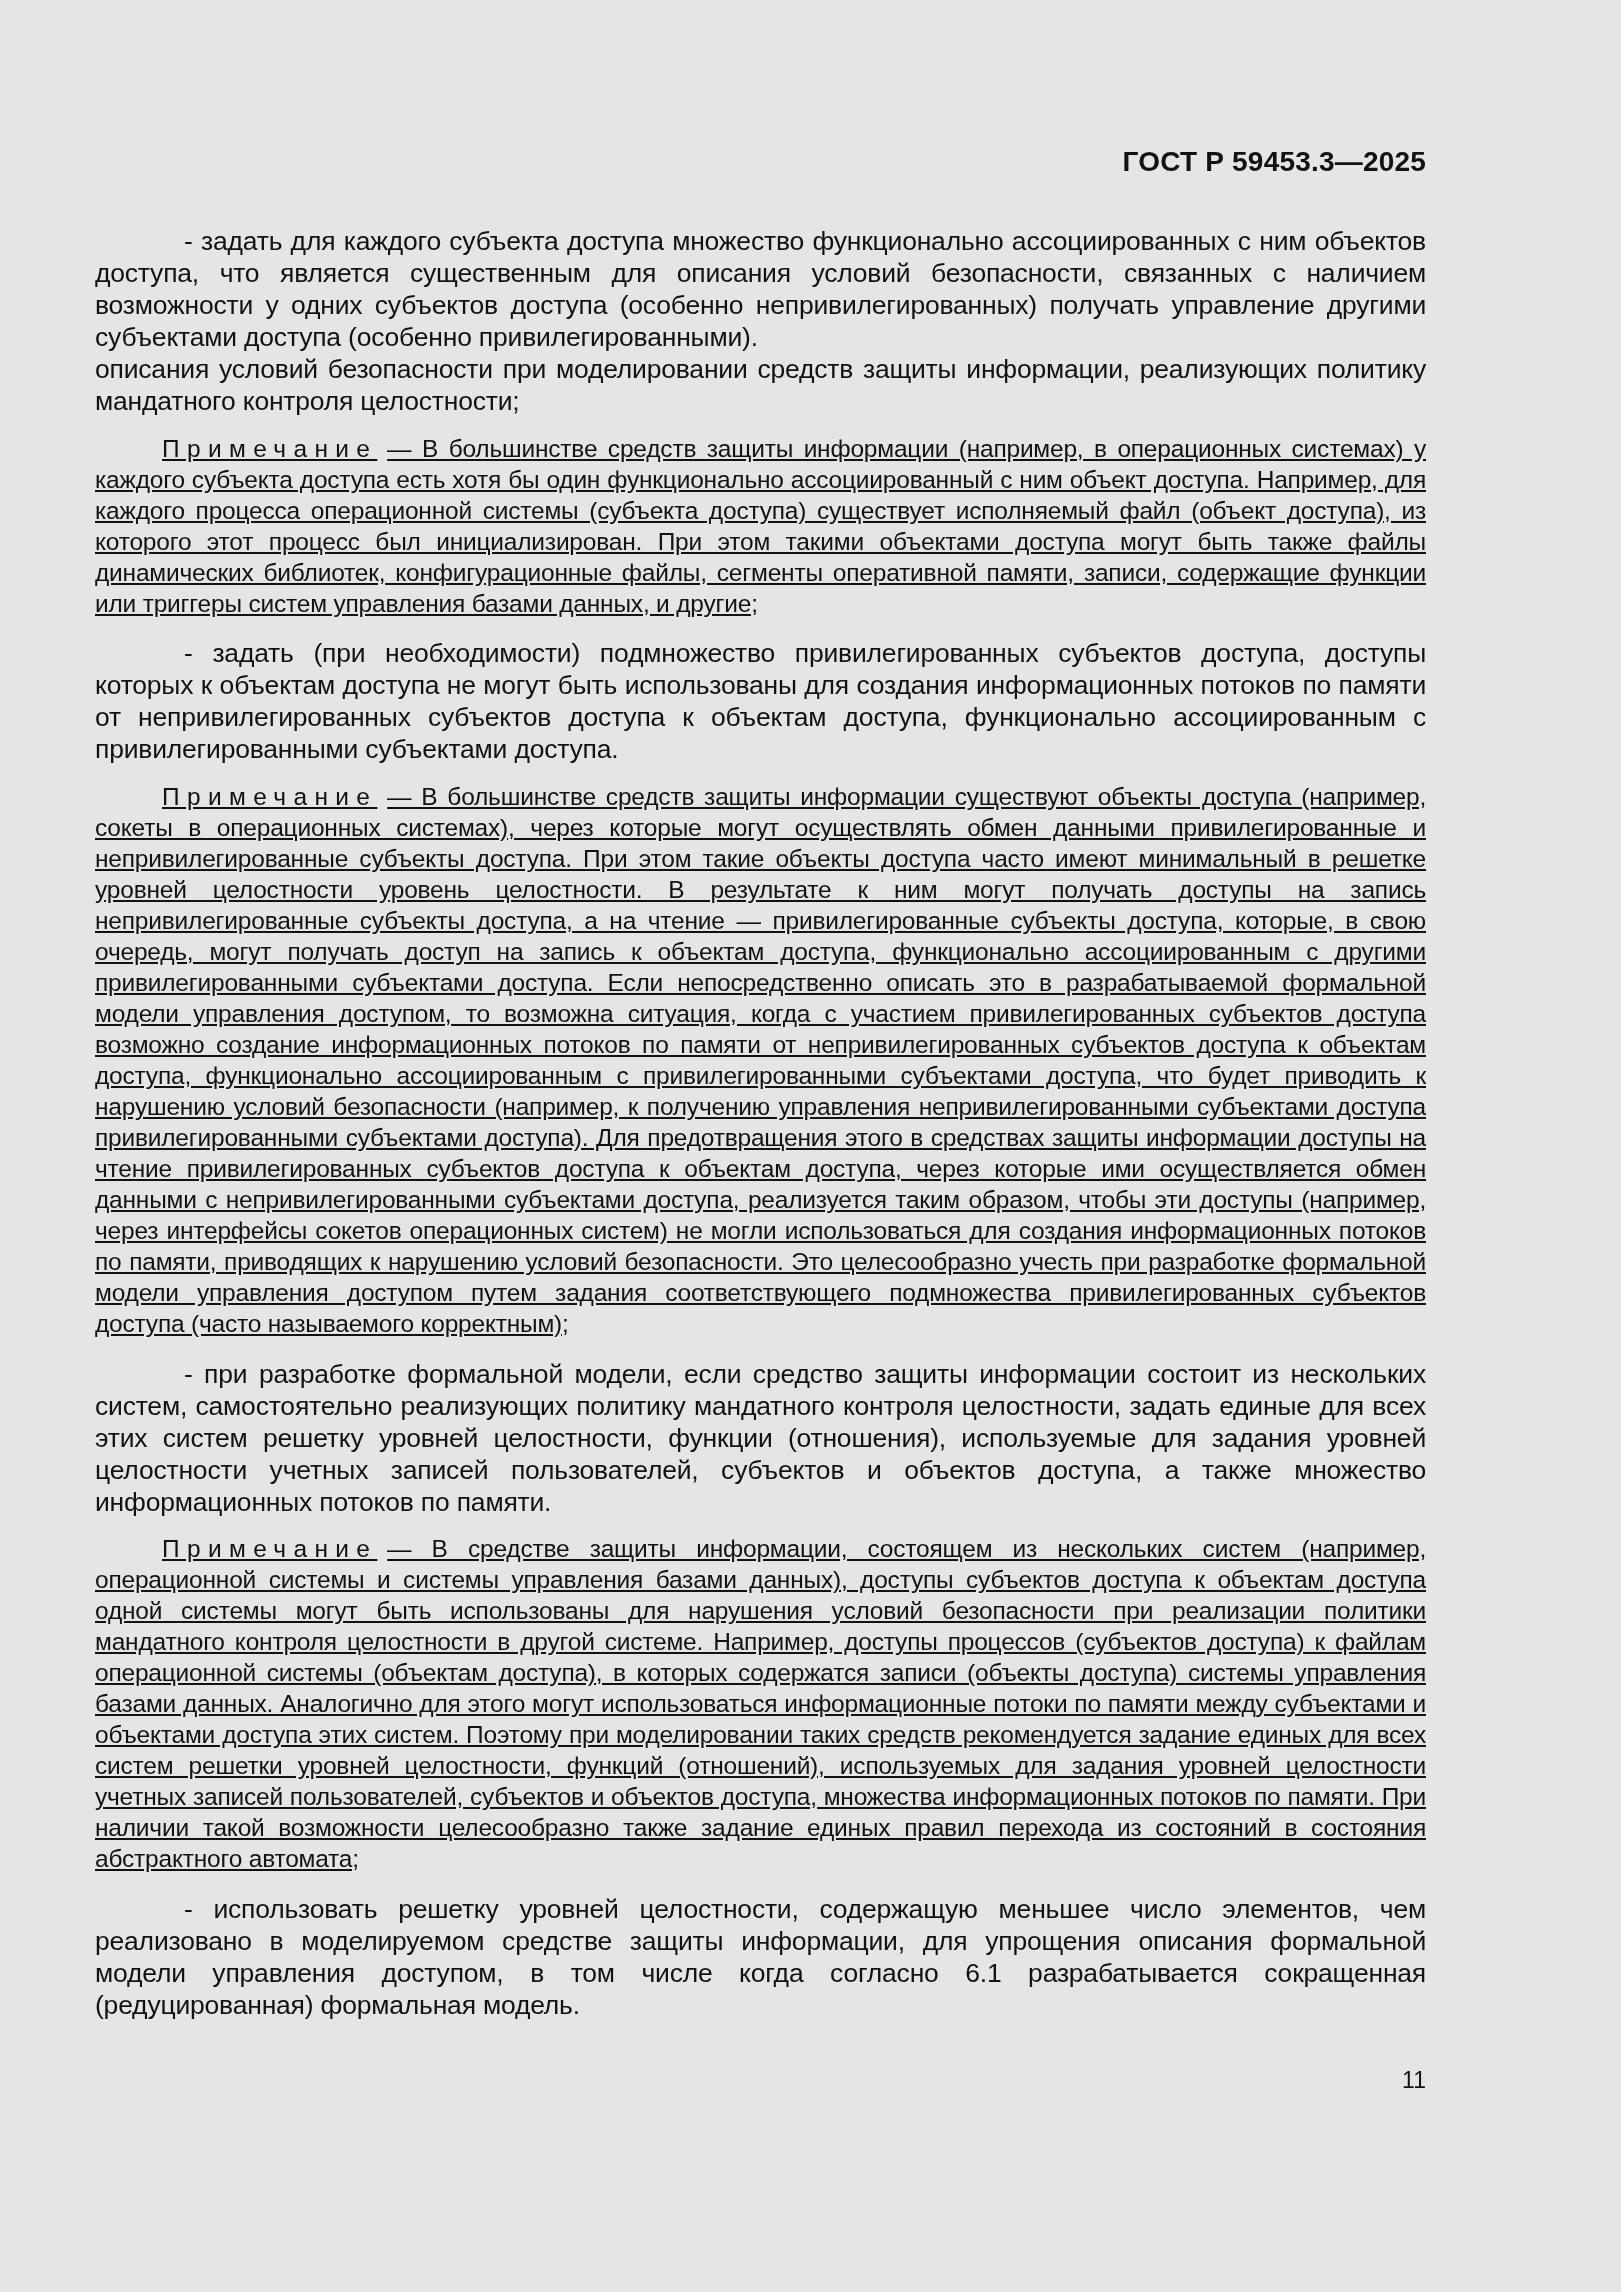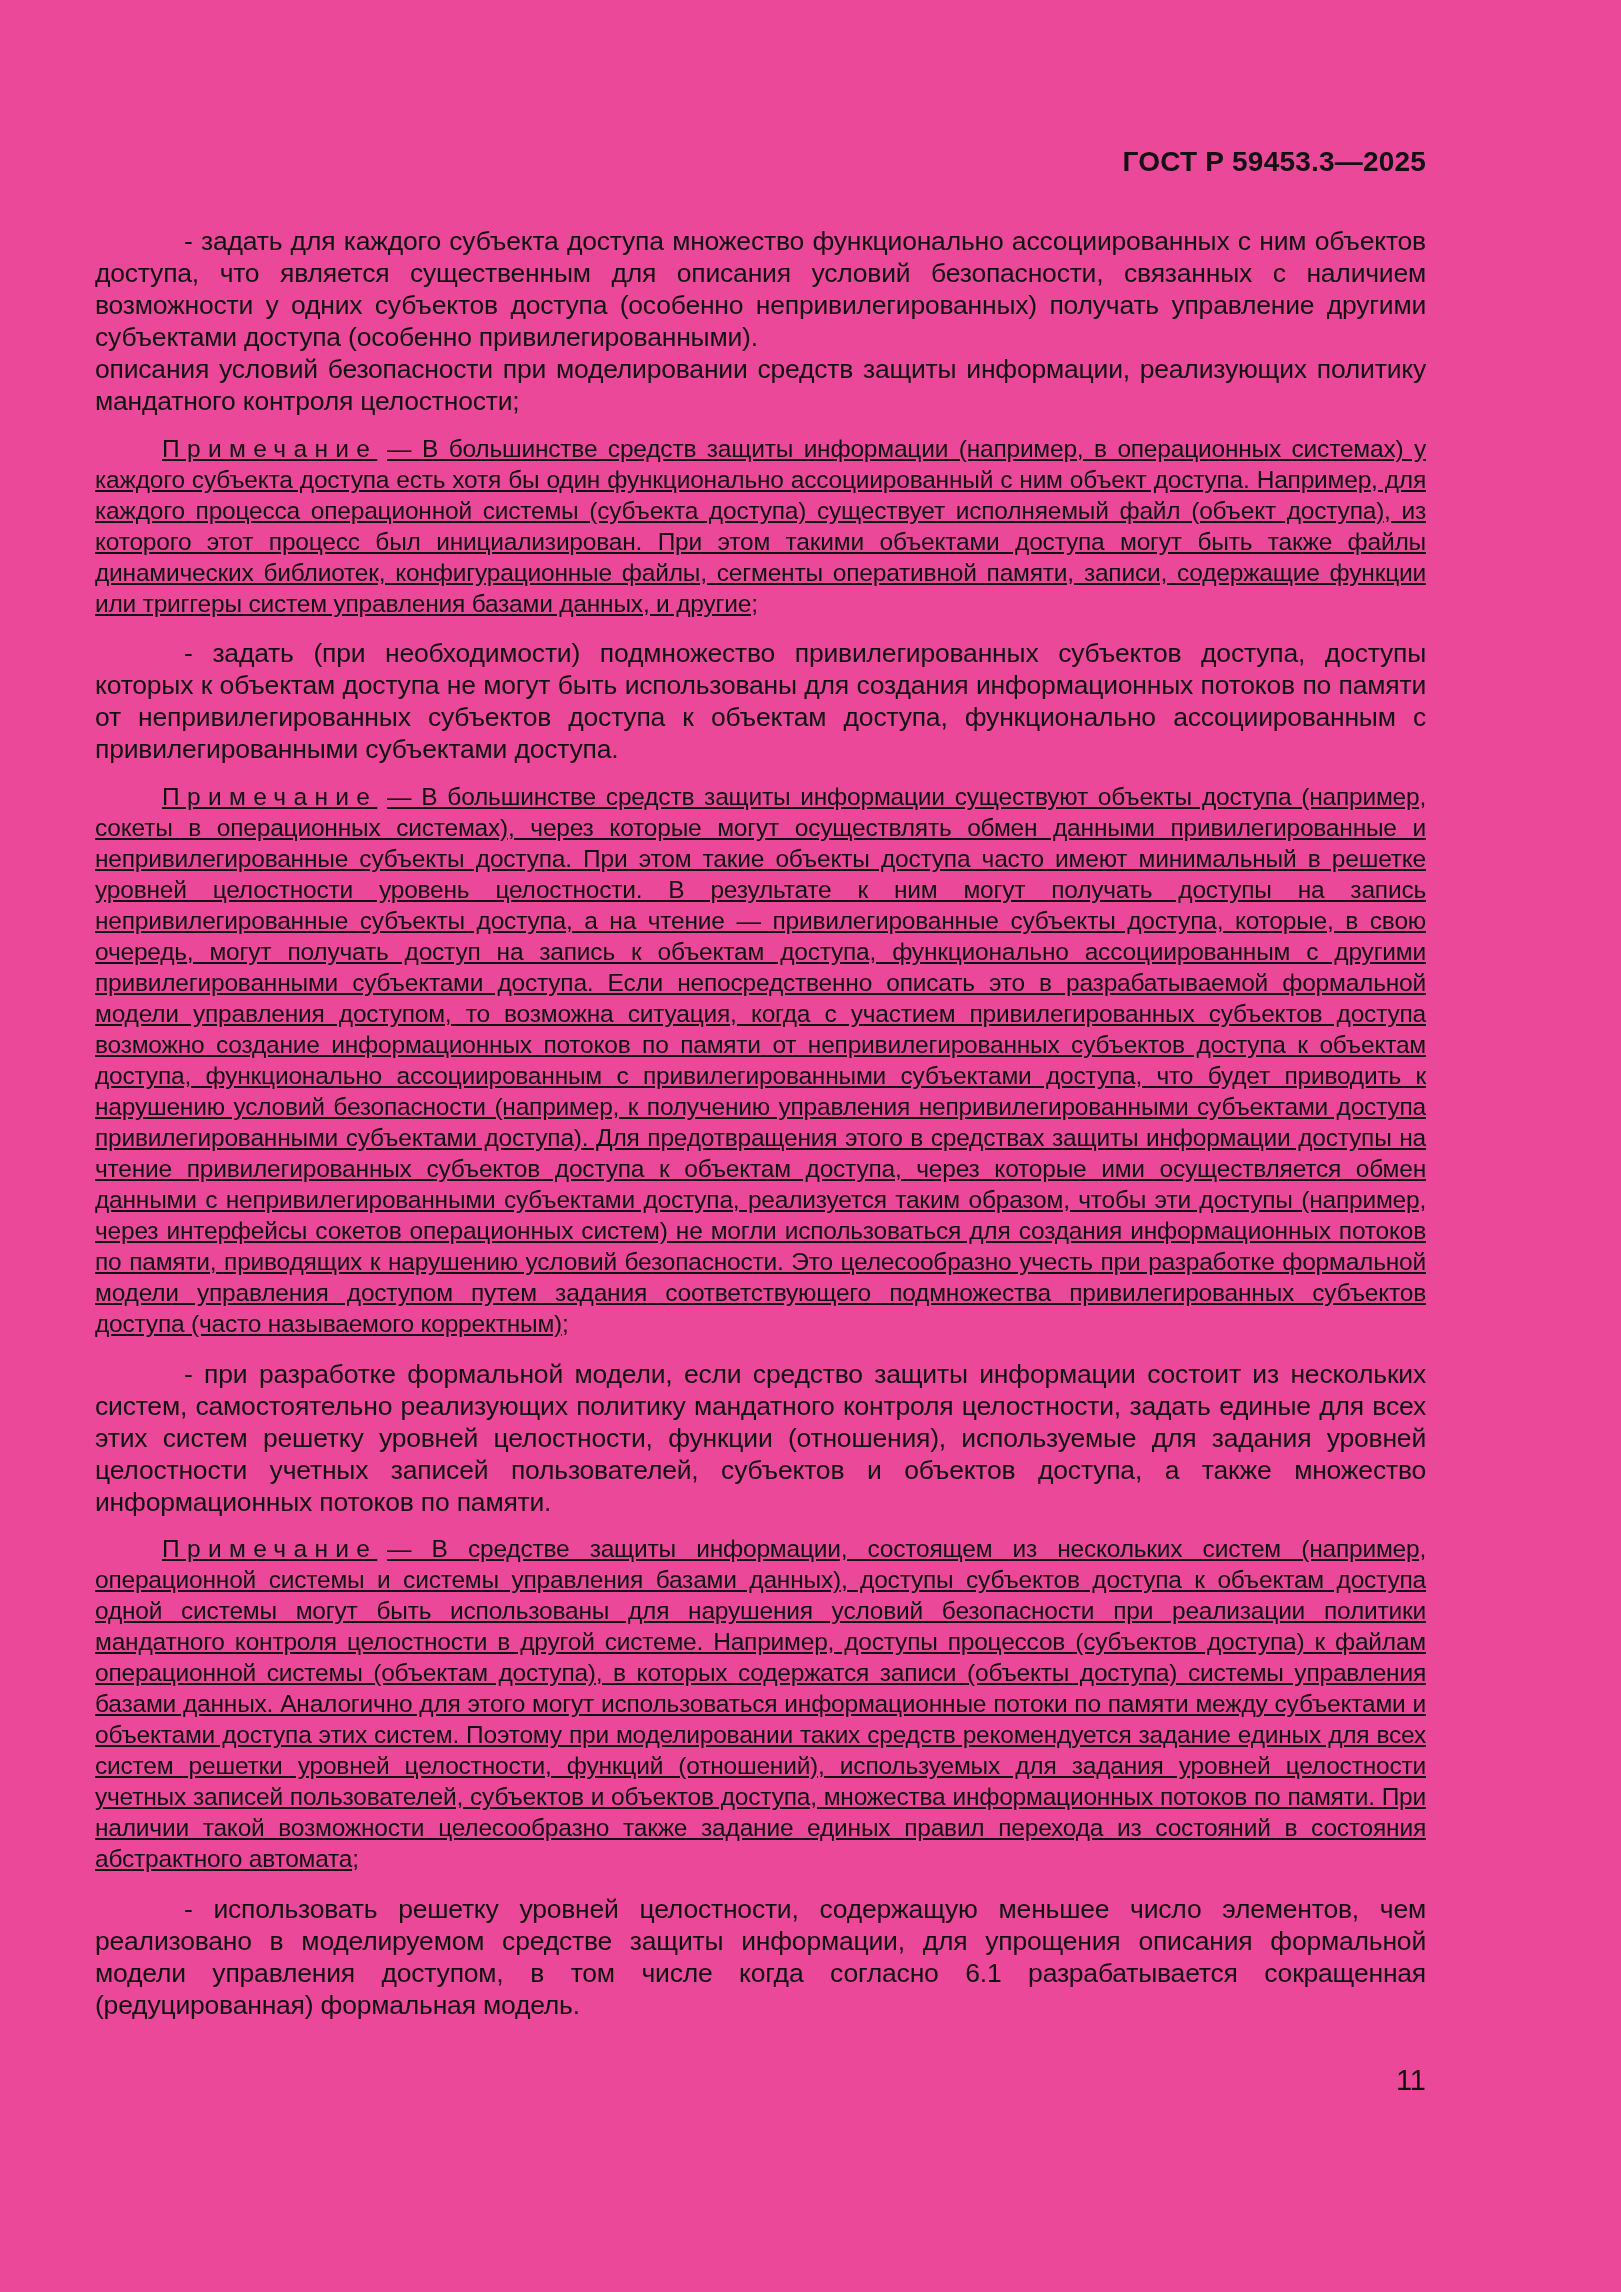--- a/index.html
+++ b/index.html
@@ -8,21 +8,21 @@
     width: 1621px;
     height: 2293px;
     position: relative;
     font-family: "Liberation Sans", "DejaVu Sans", sans-serif;
     color: #121212;
   }
   .page {
     position: relative;
     width: 1621px;
     height: 2293px;
-    background: #ec4899;
+    background: #e5e5e5;
     padding: 145px 195px 0 95px;
     overflow: hidden;
   }
   .doc-header {
     text-align: right;
     font-weight: bold;
     font-size: 28px;
     line-height: 33px;
     margin-bottom: 47px;
     letter-spacing: 0.2px;
@@ -46,21 +46,21 @@
     text-decoration: underline;
   }
   .note-label {
     letter-spacing: 0.3em;
     margin-right: 9.8px;
   }
   .page-number {
     position: absolute;
     top: 2066px;
     right: 195px;
-    font-size: 29px;
+    font-size: 23px;
     line-height: 29px;
   }
 </style>
 </head>
 <body>
 
 <div class="page">
 
   <div class="doc-header">ГОСТ Р 59453.3—2025</div>
 

